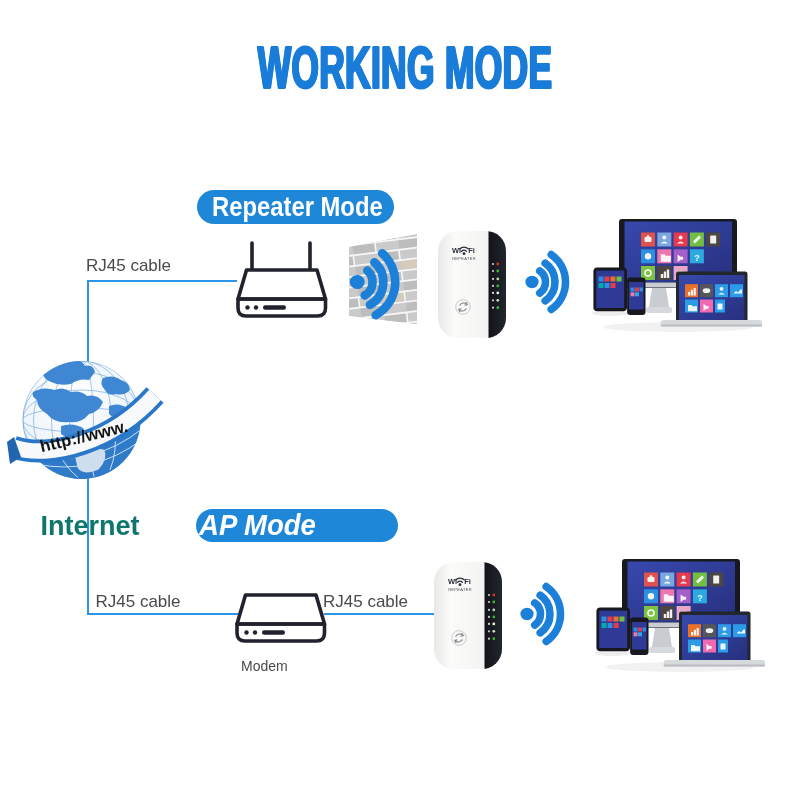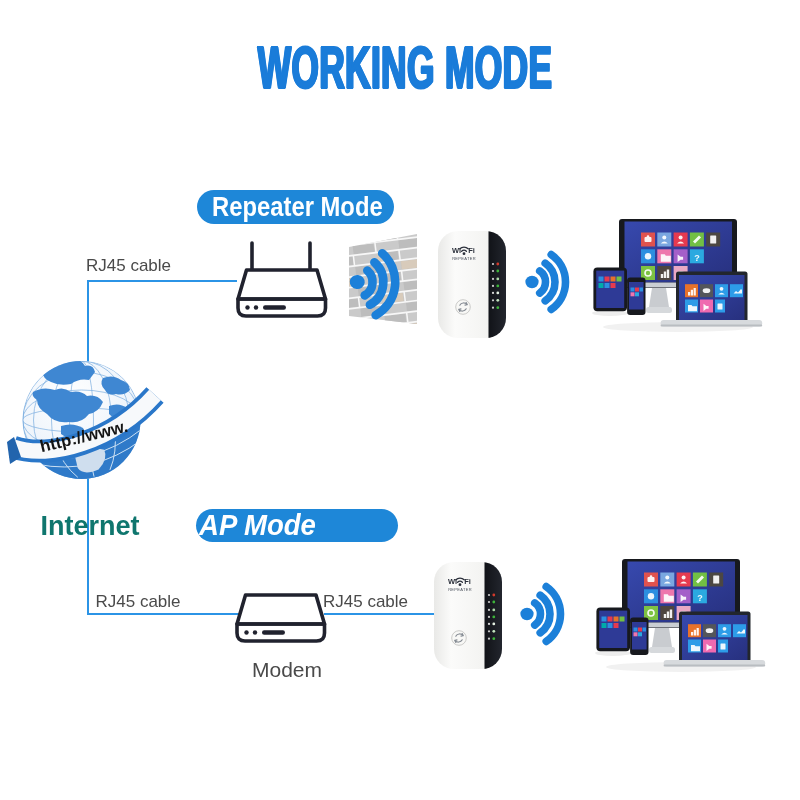--- a/index.html
+++ b/index.html
@@ -23,21 +23,21 @@
   <div class="pill" style="left:197px;top:190px;width:197px;height:34px;font-size:28px;">
       <span style="display:inline-block;transform:scaleX(0.85);">Repeater Mode</span>
     </div>
   <div class="pill" style="left:196px;top:509px;width:202px;height:33px;font-size:29px;font-style:italic;">
       <span style="display:inline-block;transform:scaleX(0.95);">AP Mode</span>
     </div>
 
   <div class="lbl" style="left:86px;top:255.5px;">RJ45 cable</div>
   <div class="lbl" style="left:95.5px;top:592px;">RJ45 cable</div>
   <div class="lbl" style="left:323px;top:592px;">RJ45 cable</div>
-  <div class="lbl" style="left:241px;top:658px;width:92px;text-align:center;font-size:21px;">Modem</div>
+  <div class="lbl" style="left:241px;top:658px;width:92px;text-align:left;font-size:14px;">Modem</div>
   <div class="abs" style="left:20px;top:487px;width:140px;text-align:center;font-size:27px;font-weight:bold;color:#0f766e;margin-top:24px;">Internet</div>
 
   <svg class="abs" style="left:230px;top:238px;" width="102" height="84" viewBox="0 0 102 84">
     <g fill="none" stroke="#20222e" stroke-width="3.6" stroke-linecap="round" stroke-linejoin="round">
       <line x1="22" y1="5" x2="22" y2="31"></line>
       <line x1="80" y1="5" x2="80" y2="31"></line>
       <path d="M16.5,32 L87,32 L95.5,61 L8,61 Z" stroke-linejoin="round"></path>
       <path d="M8,61 L95.5,61 L95.5,70 Q95.5,78 87.5,78 L16,78 Q8,78 8,70 Z"></path>
     </g>
     <circle cx="17.5" cy="69.5" r="2.2" fill="#20222e"></circle>

